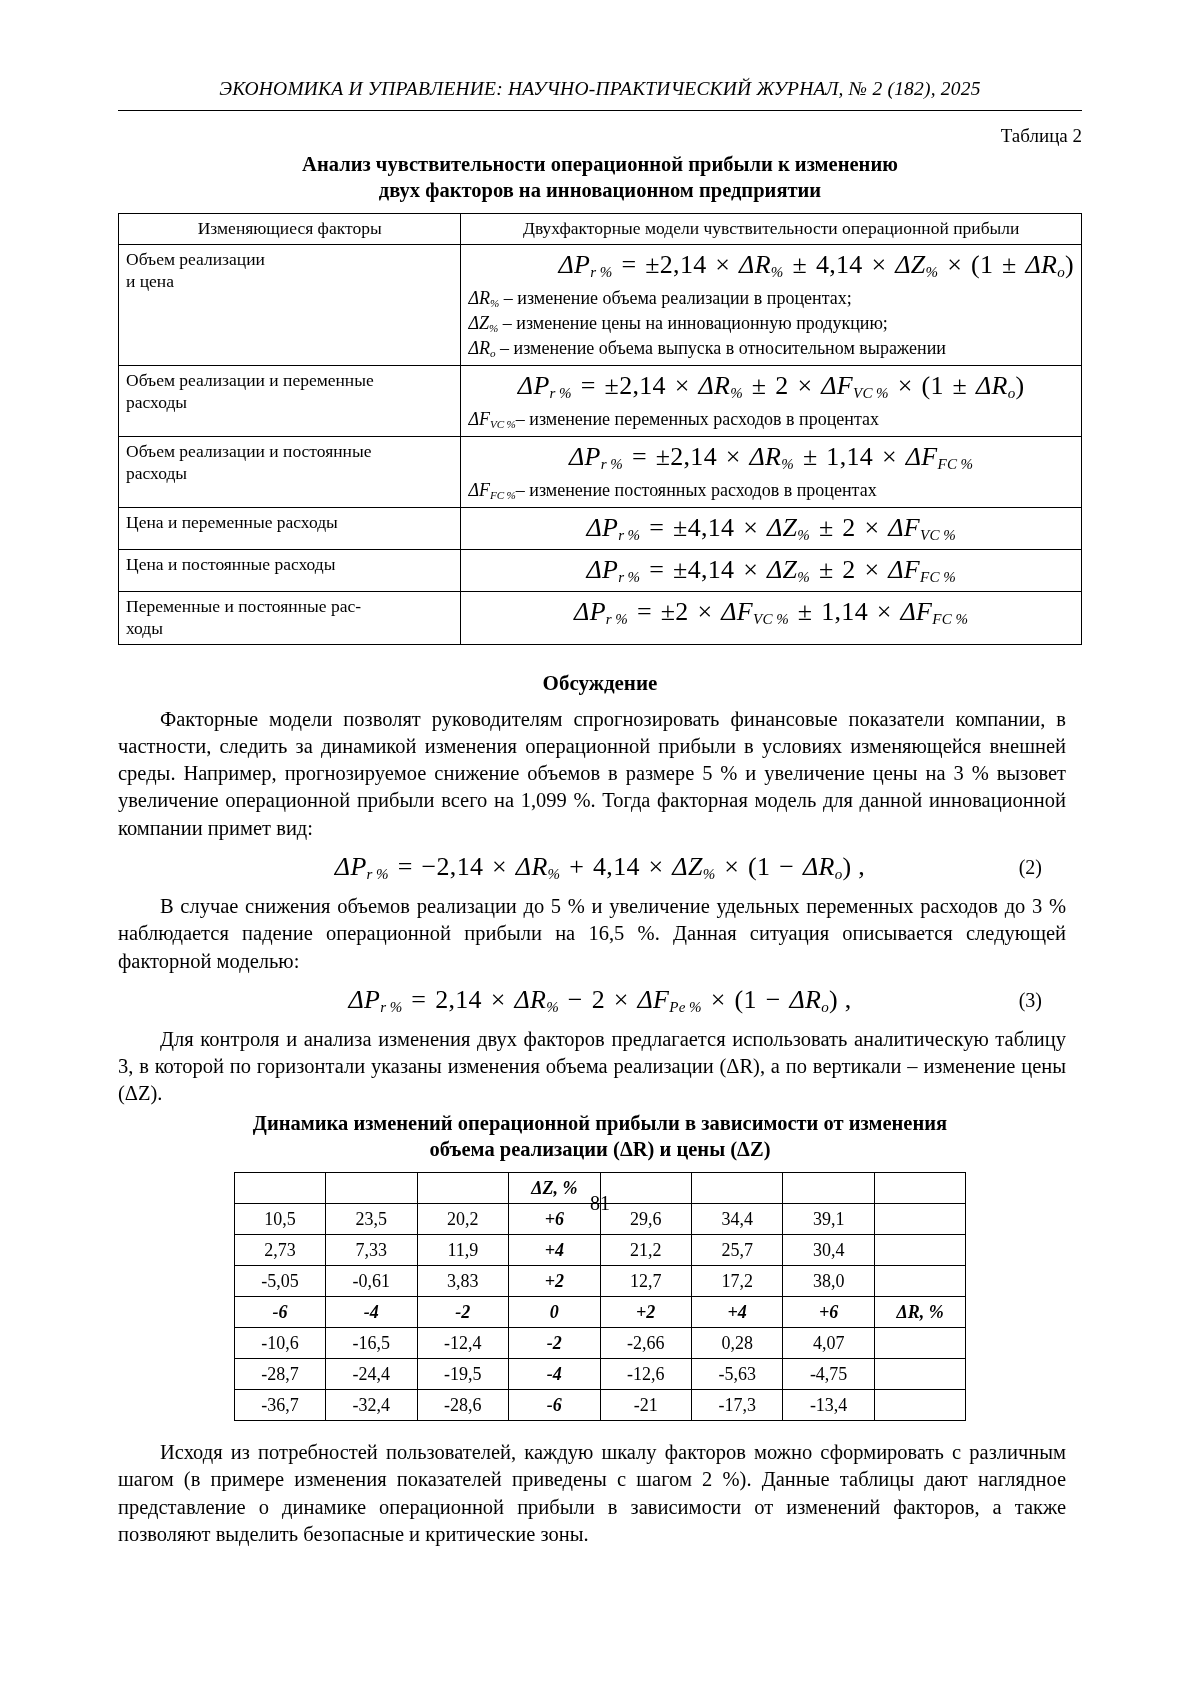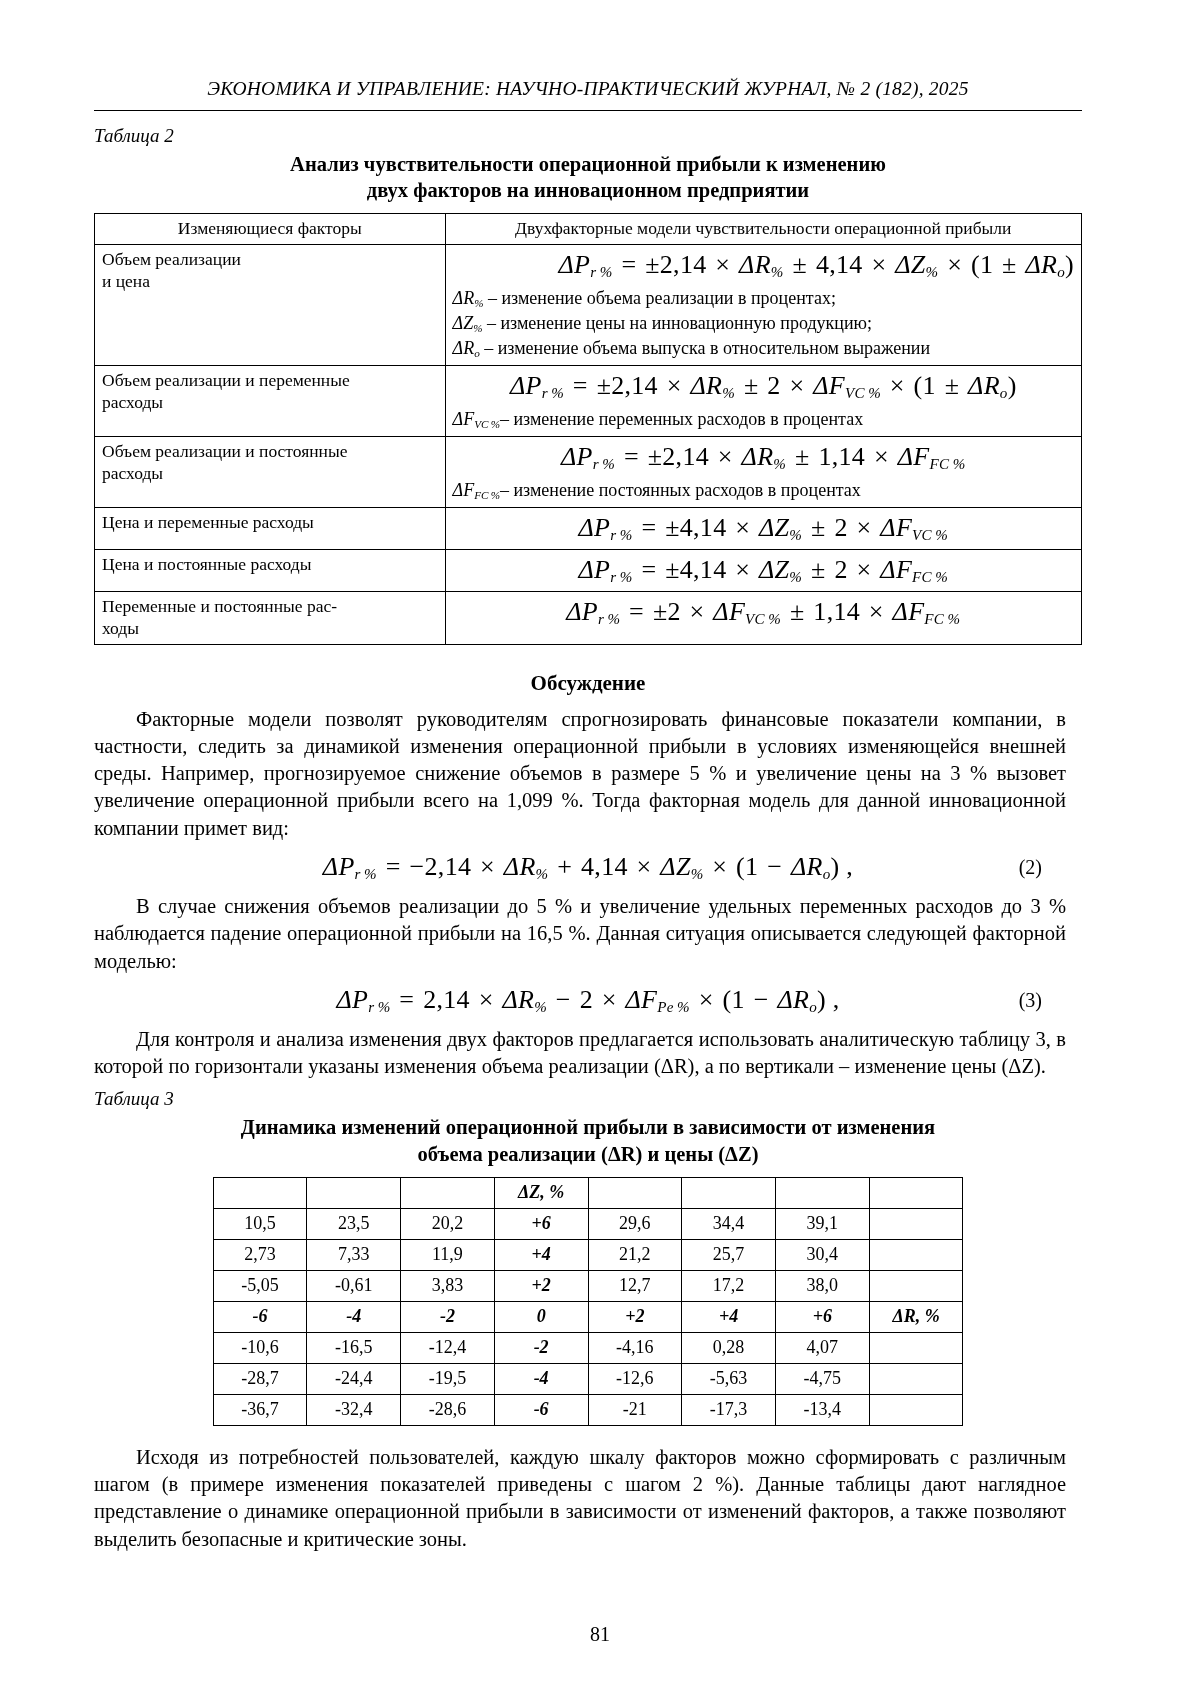--- a/index.html
+++ b/index.html
@@ -10,38 +10,38 @@
   body {
     width: 1200px;
     height: 1698px;
     font-family: "Liberation Serif", serif;
     color: #000000;
     position: relative;
   }
   .page {
     position: relative;
     width: 1200px;
-    height: 1698px;
+    height: 1267px;
     box-sizing: border-box;
-    padding: 78px 118px 0 94px;
+    padding: 78px 118px 0 118px;
   }
   .running-head {
     text-align: center;
     font-style: italic;
     font-size: 19.5px;
     letter-spacing: 0.2px;
     white-space: nowrap;
   }
   .head-rule {
     border: none;
     border-top: 1.6px solid #000;
     margin: 10px 0 14px 0;
   }
   .table-caption-num {
-    font-style: italic;
+    text-align: right;
     font-size: 19px;
     margin-bottom: 4px;
   }
   .table-title {
     text-align: center;
     font-weight: bold;
     font-size: 20.5px;
     line-height: 1.28;
     margin-bottom: 10px;
   }
@@ -268,21 +268,20 @@
 
   <div class="center-formula">
     <span class="math">
       ΔP<sub>r %</sub> <span class="op">=</span> <span class="num">2,14</span> <span class="op">×</span> ΔR<sub>%</sub> <span class="op">−</span> <span class="num">2</span> <span class="op">×</span> ΔF<sub>Pe %</sub> <span class="op">×</span> <span class="num">(1</span> <span class="op">−</span> ΔR<sub>o</sub><span class="num">)</span>
     </span><span class="math"><span class="num">,</span></span>
     <span class="eqnum">(3)</span>
   </div>
 
   <p class="body">Для контроля и анализа изменения двух факторов предлагается использовать аналитическую таблицу 3, в которой по горизонтали указаны изменения объема реализации (ΔR), а по вертикали – изменение цены (ΔZ).</p>
 
-  <div class="table-caption-num" style="margin-top:8px">Таблица 3</div>
   <div class="table-title">
     <span>Динамика изменений операционной прибыли в зависимости от изменения</span><br>
     <span>объема реализации (ΔR) и цены (ΔZ)</span>
   </div>
 
   <div class="tbl3-wrap">
     <table class="numgrid">
       <tbody id="t3body">
           <tr>
             <td></td>
@@ -332,21 +331,21 @@
             <td class="bold-it">+2</td>
             <td class="bold-it">+4</td>
             <td class="bold-it">+6</td>
             <td class="bold-it">ΔR, %</td>
           </tr>
           <tr>
             <td>-10,6</td>
             <td>-16,5</td>
             <td>-12,4</td>
             <td class="bold-it">-2</td>
-            <td>-4,16</td>
+            <td>-2,66</td>
             <td>0,28</td>
             <td>4,07</td>
             <td></td>
           </tr>
           <tr>
             <td>-28,7</td>
             <td>-24,4</td>
             <td>-19,5</td>
             <td class="bold-it">-4</td>
             <td>-12,6</td>

